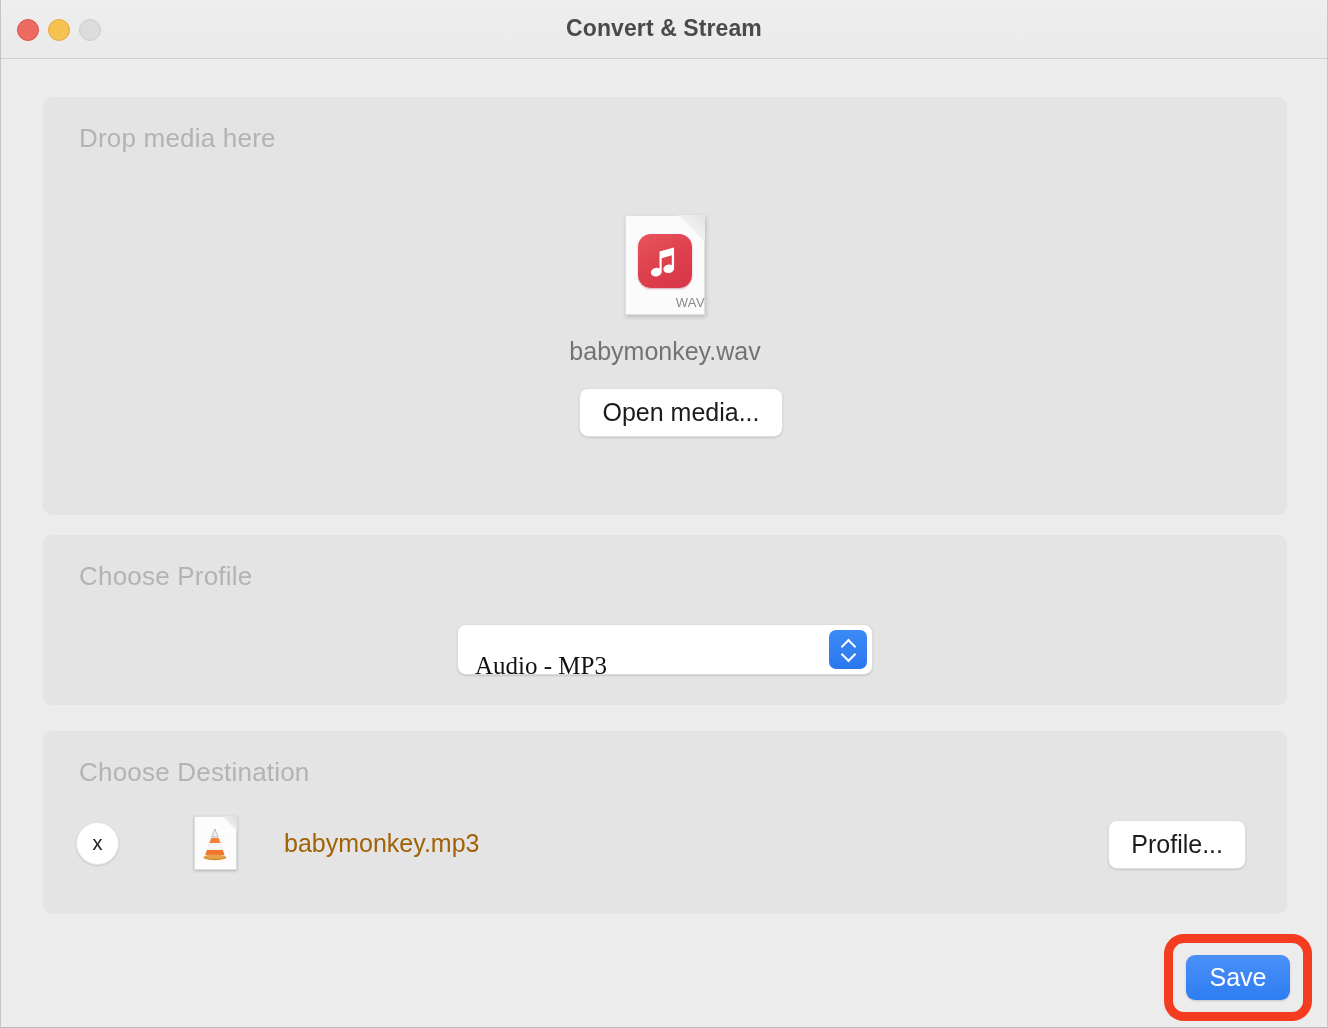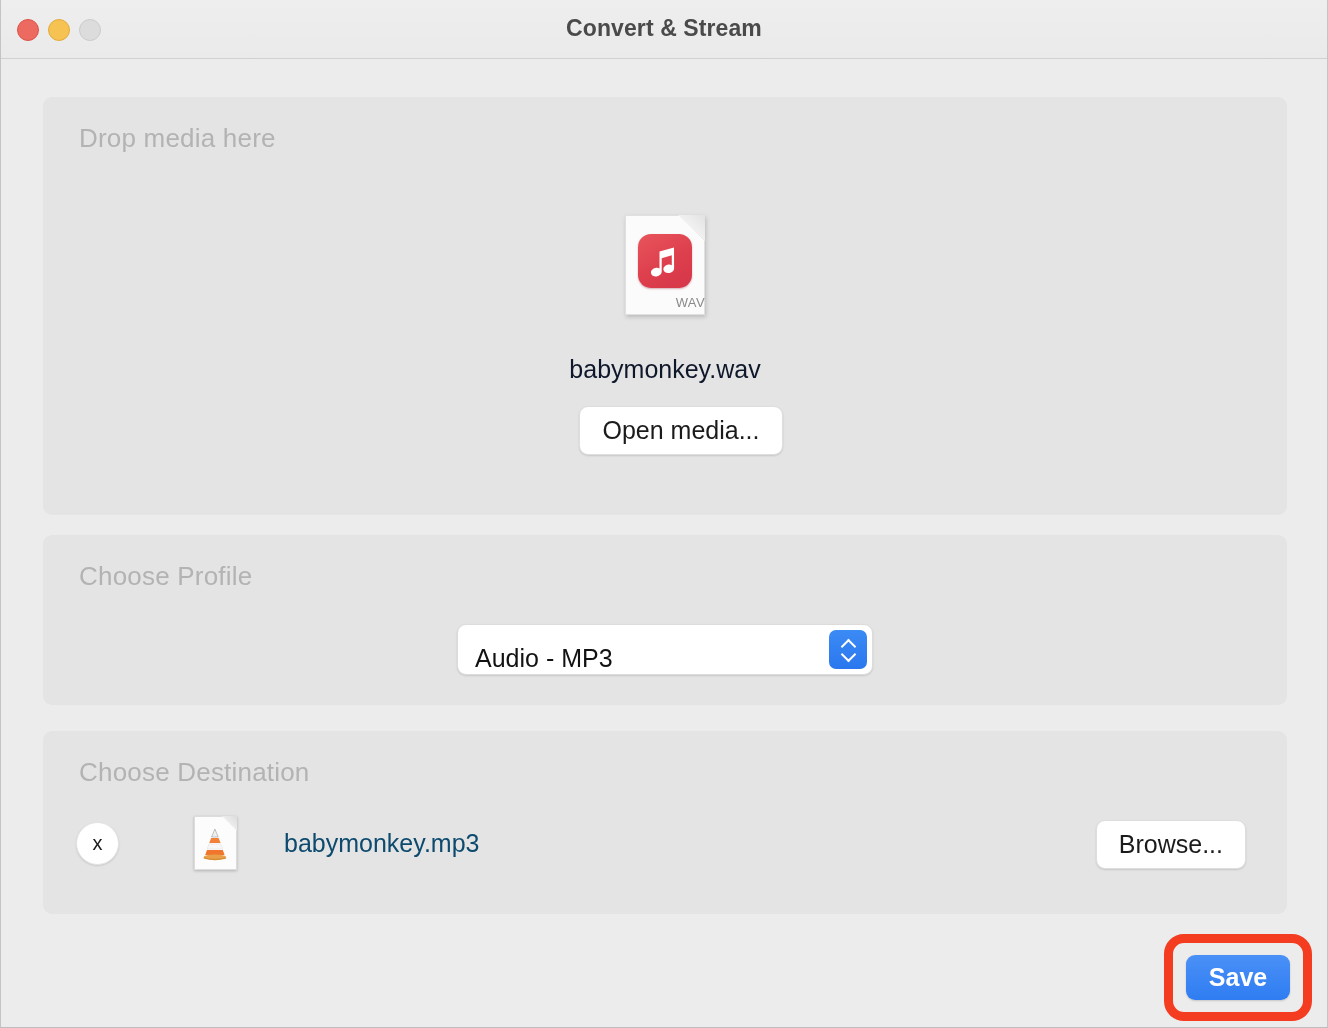--- a/index.html
+++ b/index.html
@@ -155,23 +155,23 @@
     left: 0;
     bottom: 5px;
     width: 100%;
     text-align: right;
     font-size: 13px;
     color: #8a8a8a;
     letter-spacing: 0.4px;
   }
 
   #media-filename {
-    margin-top: 40px;
+    margin-top: 22px;
     font-size: 25px;
-    color: #0f172a;
+    color: #737373;
   }
 
   
   .btn {
     background: #ffffff;
     border: 1px solid #dedede;
     border-radius: 9px;
     font-family: "Liberation Sans", sans-serif;
     font-size: 25px;
     color: #1b1b1b;
@@ -202,24 +202,25 @@
     height: 51px;
     background: #ffffff;
     border: 1px solid #dcdcdc;
     border-radius: 9px;
     box-shadow: 0 1px 2px rgba(0,0,0,0.13);
     box-sizing: border-box;
   }
   #profile-select-value {
     position: absolute;
     left: 17px;
-    top: 9px;
+    top: 16px;
     line-height: 49px;
     font-size: 25px;
     color: #121212;
+    font-family: Liberation Serif, serif;
   }
   #profile-stepper {
     position: absolute;
     right: 5px;
     top: 5px;
     width: 38px;
     height: 39px;
     border-radius: 7px;
     background: linear-gradient(to bottom, #3b8bf5 0%, #2a77ee 100%);
     display: flex;
@@ -303,21 +304,21 @@
     position: absolute;
     left: 7px;
     top: 11px;
     width: 28px;
     height: 35px;
   }
 
   #destination-filename {
     margin-left: 47px;
     font-size: 25px;
-    color: #0c4a6e;
+    color: #a16207;
   }
   #btn-browse {
     position: absolute;
     right: 41px;
     top: 8px;
   }
 
   
   #btn-save {
     position: absolute;
@@ -329,21 +330,20 @@
     background: linear-gradient(to bottom, #4a90f7 0%, #2f7df2 100%);
     border: none;
     color: #ffffff;
     font-size: 25px;
     font-family: "Liberation Sans", sans-serif;
     box-shadow: 0 1px 2px rgba(0,0,0,0.17);
     cursor: default;
     display: flex;
     align-items: center;
     justify-content: center;
-    font-weight: bold;
   }
   #save-highlight {
     position: absolute;
     left: 1163px;
     top: 934px;
     width: 148px;
     height: 87px;
     border: 9px solid #f43d20;
     border-radius: 20px;
     box-sizing: border-box;
@@ -413,20 +413,20 @@
           <path d="M10.2 11 L17.6 11 L19.6 16 L8.2 16 Z" fill="#f2813a"></path>
           <path d="M8.0 17 L19.8 17 L21.6 22 L6.2 22 Z" fill="#f8f8f8" stroke="#d6d6d6" stroke-width="0.4"></path>
           <path d="M6.0 23 L21.8 23 L23.6 28 L4.2 28 Z" fill="#f0762e"></path>
           <ellipse cx="13.9" cy="30.2" rx="11.2" ry="2.6" fill="#e8a14a"></ellipse>
           <path d="M2.7 30.2 L2.7 31.6 Q13.9 35 25.1 31.6 L25.1 30.2 Q13.9 33.2 2.7 30.2 Z" fill="#d98b2f"></path>
         </svg>
       </div>
 
       <div id="destination-filename">babymonkey.mp3</div>
 
-      <button class="btn" id="btn-browse">Browse...</button>
+      <button class="btn" id="btn-browse">Profile...</button>
     </div>
   </div>
 
   <button id="btn-save">Save</button>
   <div id="save-highlight"></div>
 
 </div>
 
 </body></html>

